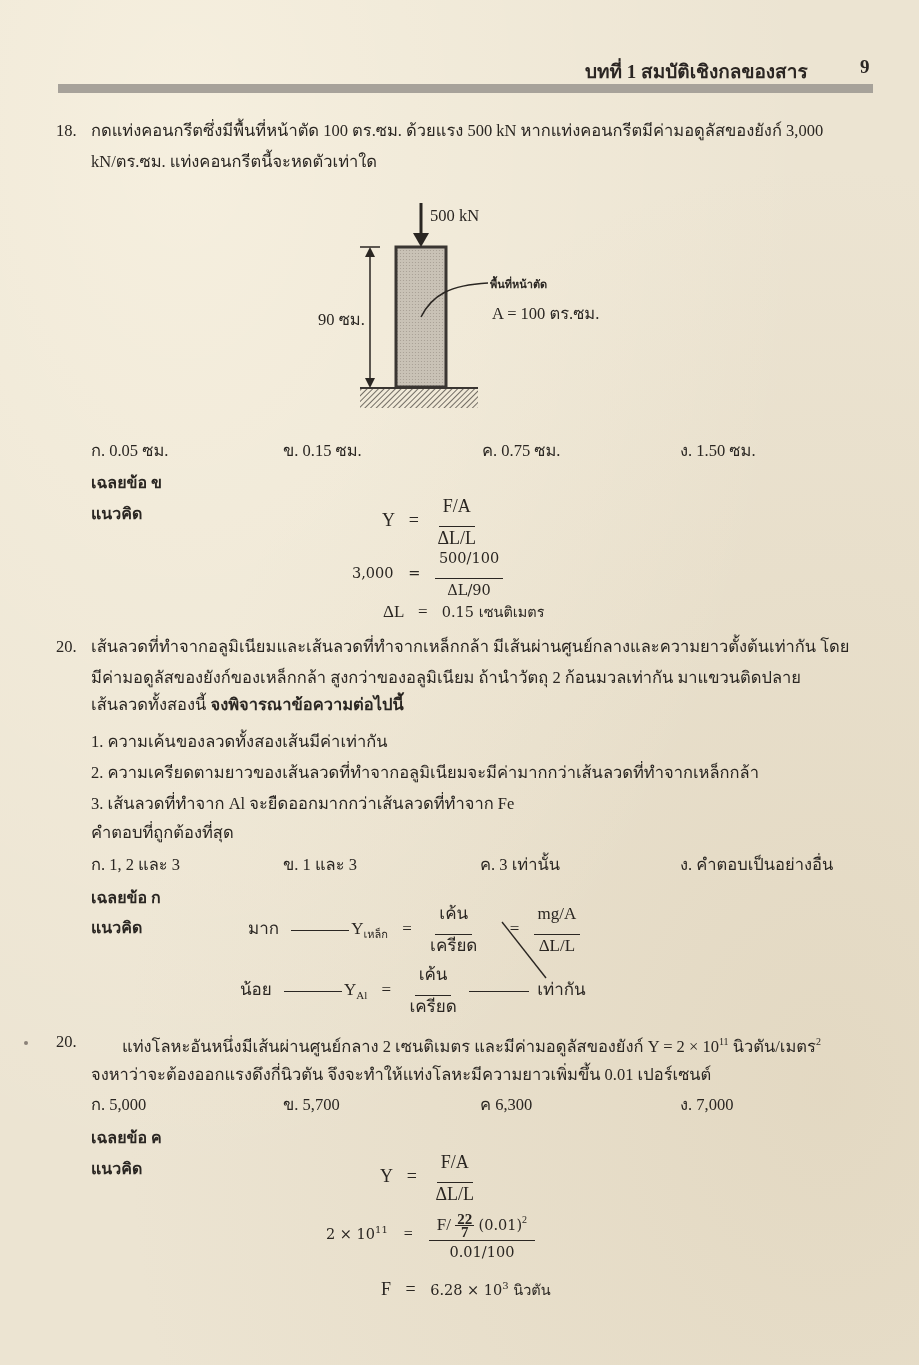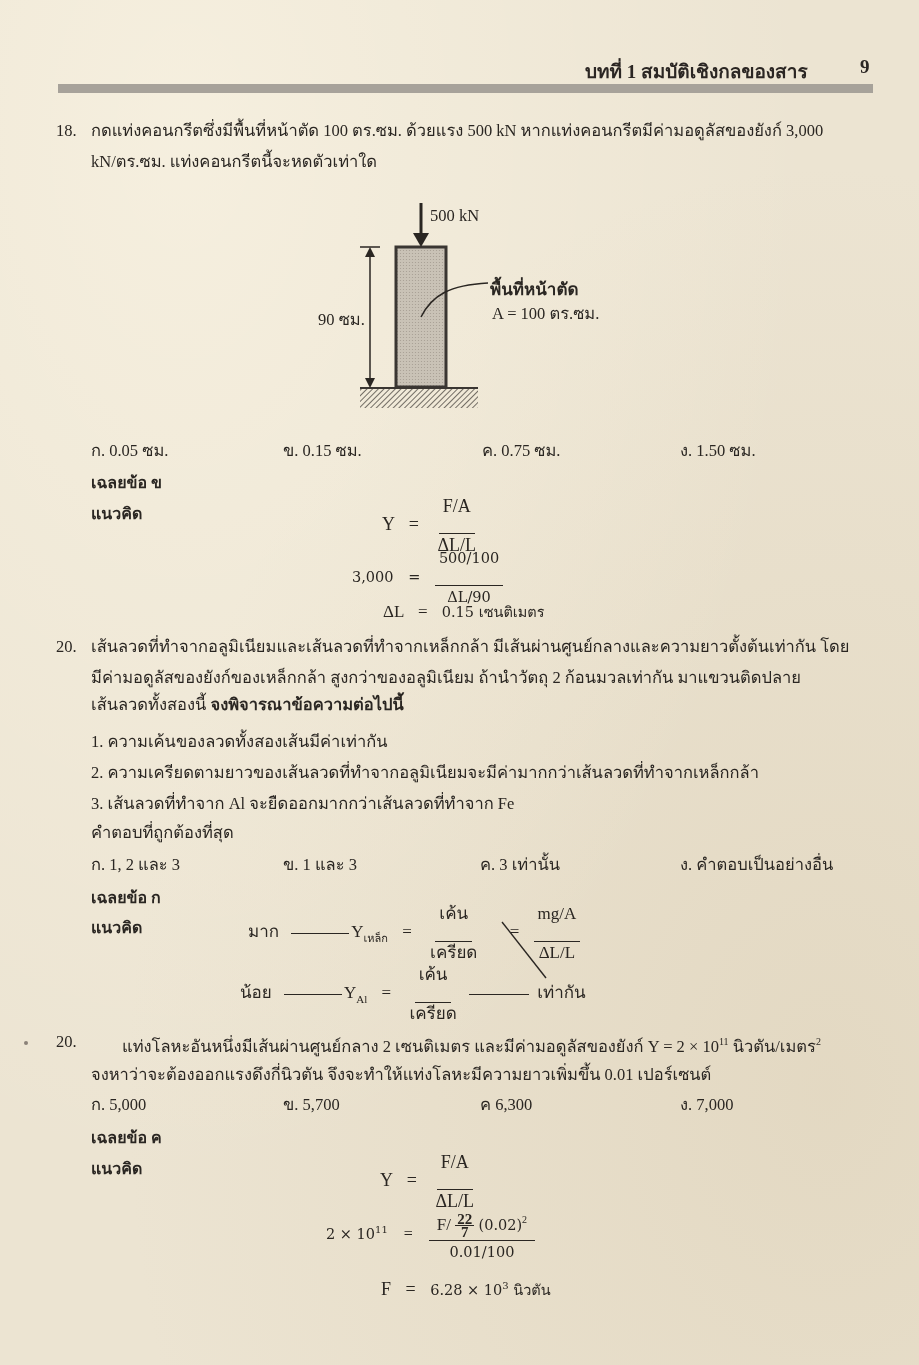--- a/index.html
+++ b/index.html
@@ -11,21 +11,21 @@
       radial-gradient(ellipse at 90% 80%, rgba(210,195,165,0.35), rgba(0,0,0,0) 60%);
     font-family: "Liberation Serif", "DejaVu Serif", serif;
     color: #2a2622;
   }
   .abs { position: absolute; white-space: nowrap; }
   .hdr { font-family: "Liberation Serif", serif; font-weight: bold; font-size: 19px; color: #2b2623; }
   .rule { position: absolute; left: 58px; top: 84px; width: 815px; height: 9px; background: #a7a29a; }
   .t { font-size: 16.5px; line-height: 22px; }
   .b { font-weight: bold; font-size: 16px; }
   .frac { display: inline-flex; flex-direction: column; align-items: center; vertical-align: middle; }
-  .frac .n { border-bottom: 1.4px solid #2a2622; padding: 0 4px 17px 4px; line-height: 20px; }
+  .frac .n { border-bottom: 1.4px solid #2a2622; padding: 0 4px 10px 4px; line-height: 20px; }
   .frac .d { padding: 1px 4px 0 4px; line-height: 20px; }
   .math { font-size: 18px; }
   .mono { font-family: "DejaVu Serif", serif; font-size: 14.5px; }
   .dot { position: absolute; left: 24px; top: 1041px; width: 4px; height: 4px; border-radius: 50%; background: #8a8178; }
 </style>
 </head>
 <body>
 
 <div class="abs hdr" style="left:585px; top:56px;">บทที่ 1 สมบัติเชิงกลของสาร</div>
 <div class="abs hdr" style="left:860px; top:56px;">9</div>
@@ -53,21 +53,21 @@
     <polygon points="113,38 129,38 121,52" fill="#2a2622"></polygon>
     <line x1="60" y1="52" x2="80" y2="52" stroke="#2a2622" stroke-width="1.5"></line>
     <line x1="70" y1="56" x2="70" y2="189" stroke="#2a2622" stroke-width="1.5"></line>
     <polygon points="65,62 75,62 70,52" fill="#2a2622"></polygon>
     <polygon points="65,183 75,183 70,193" fill="#2a2622"></polygon>
     <path d="M121,122 C132,100 150,90 188,88" fill="none" stroke="#2a2622" stroke-width="1.5"></path>
   </svg>
 </div>
 <div class="abs t" style="left:430px; top:205px;">500 kN</div>
 <div class="abs t" style="left:318px; top:309px;text-align:center;">90 ซม.</div>
-<div class="abs" style="left:490px; top:275px; font-size:17px; font-weight:bold;">พื้นที่หน้าตัด</div>
+<div class="abs" style="left:490px; top:275px; font-size:11px; font-weight:bold;">พื้นที่หน้าตัด</div>
 <div class="abs t" style="left:492px; top:303px;">A = 100 ตร.ซม.</div>
 
 <div class="abs t" style="left:91px; top:440px;">ก. 0.05 ซม.</div>
 <div class="abs t" style="left:283px; top:440px;">ข. 0.15 ซม.</div>
 <div class="abs t" style="left:482px; top:440px;">ค. 0.75 ซม.</div>
 <div class="abs t" style="left:680px; top:440px;">ง. 1.50 ซม.</div>
 <div class="abs b" style="left:91px; top:470px;">เฉลยข้อ ข</div>
 <div class="abs b" style="left:91px; top:501px;">แนวคิด</div>
 
 <div class="abs math" style="left:382px; top:496px;">
@@ -162,21 +162,21 @@
 <div class="abs" style="left:326px; top:1208px; font-size:16px;">
   <span class="mono"><span>2 × 10</span><sup style="font-size:10px;">11</sup></span>
   <span style="margin:0 12px;">=</span>
   <span class="frac" style="font-size:17px;">
     <span class="n" style="padding:0 8px 2px 8px; line-height:24px;">
       <span>F/</span>
       <span class="frac" style="font-size:15px; font-weight:bold;">
         <span class="n" style="line-height:12px; padding:0 2px;">22</span>
         <span class="d" style="line-height:12px; padding:0 2px;">7</span>
       </span>
-      <span class="mono">(0.02)</span><sup style="font-size:10px;">2</sup>
+      <span class="mono">(0.01)</span><sup style="font-size:10px;">2</sup>
     </span>
     <span class="d mono">0.01/100</span>
   </span>
 </div>
 <div class="abs" style="left:381px; top:1278px; font-size:18px;">
   <span>F</span>
   <span style="margin:0 10px;">=</span>
   <span class="mono"><span>6.28 × 10</span><sup style="font-size:10px;">3</sup><span> นิวตัน</span></span>
 </div>
 

